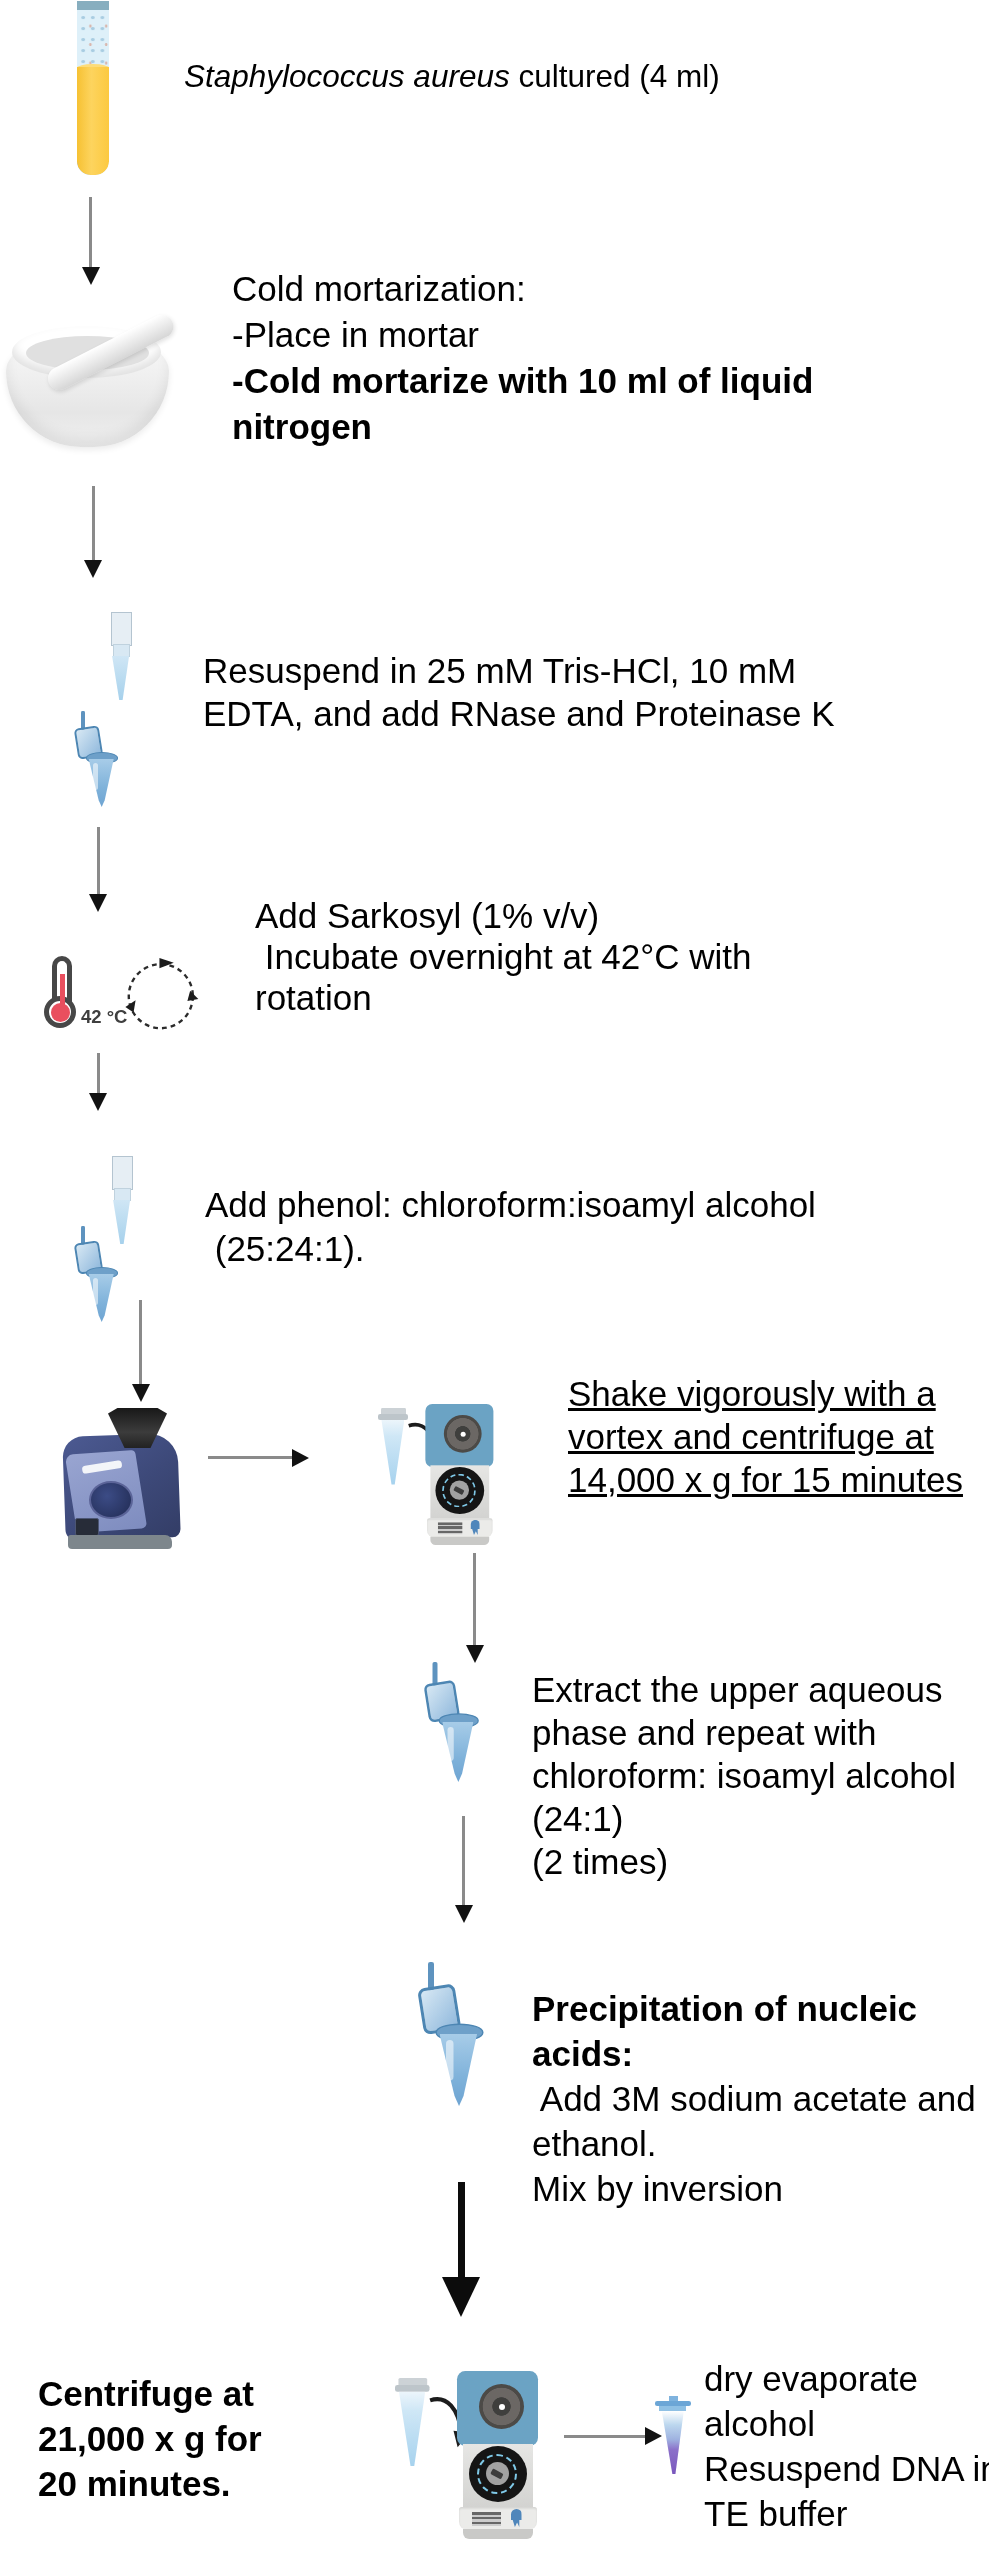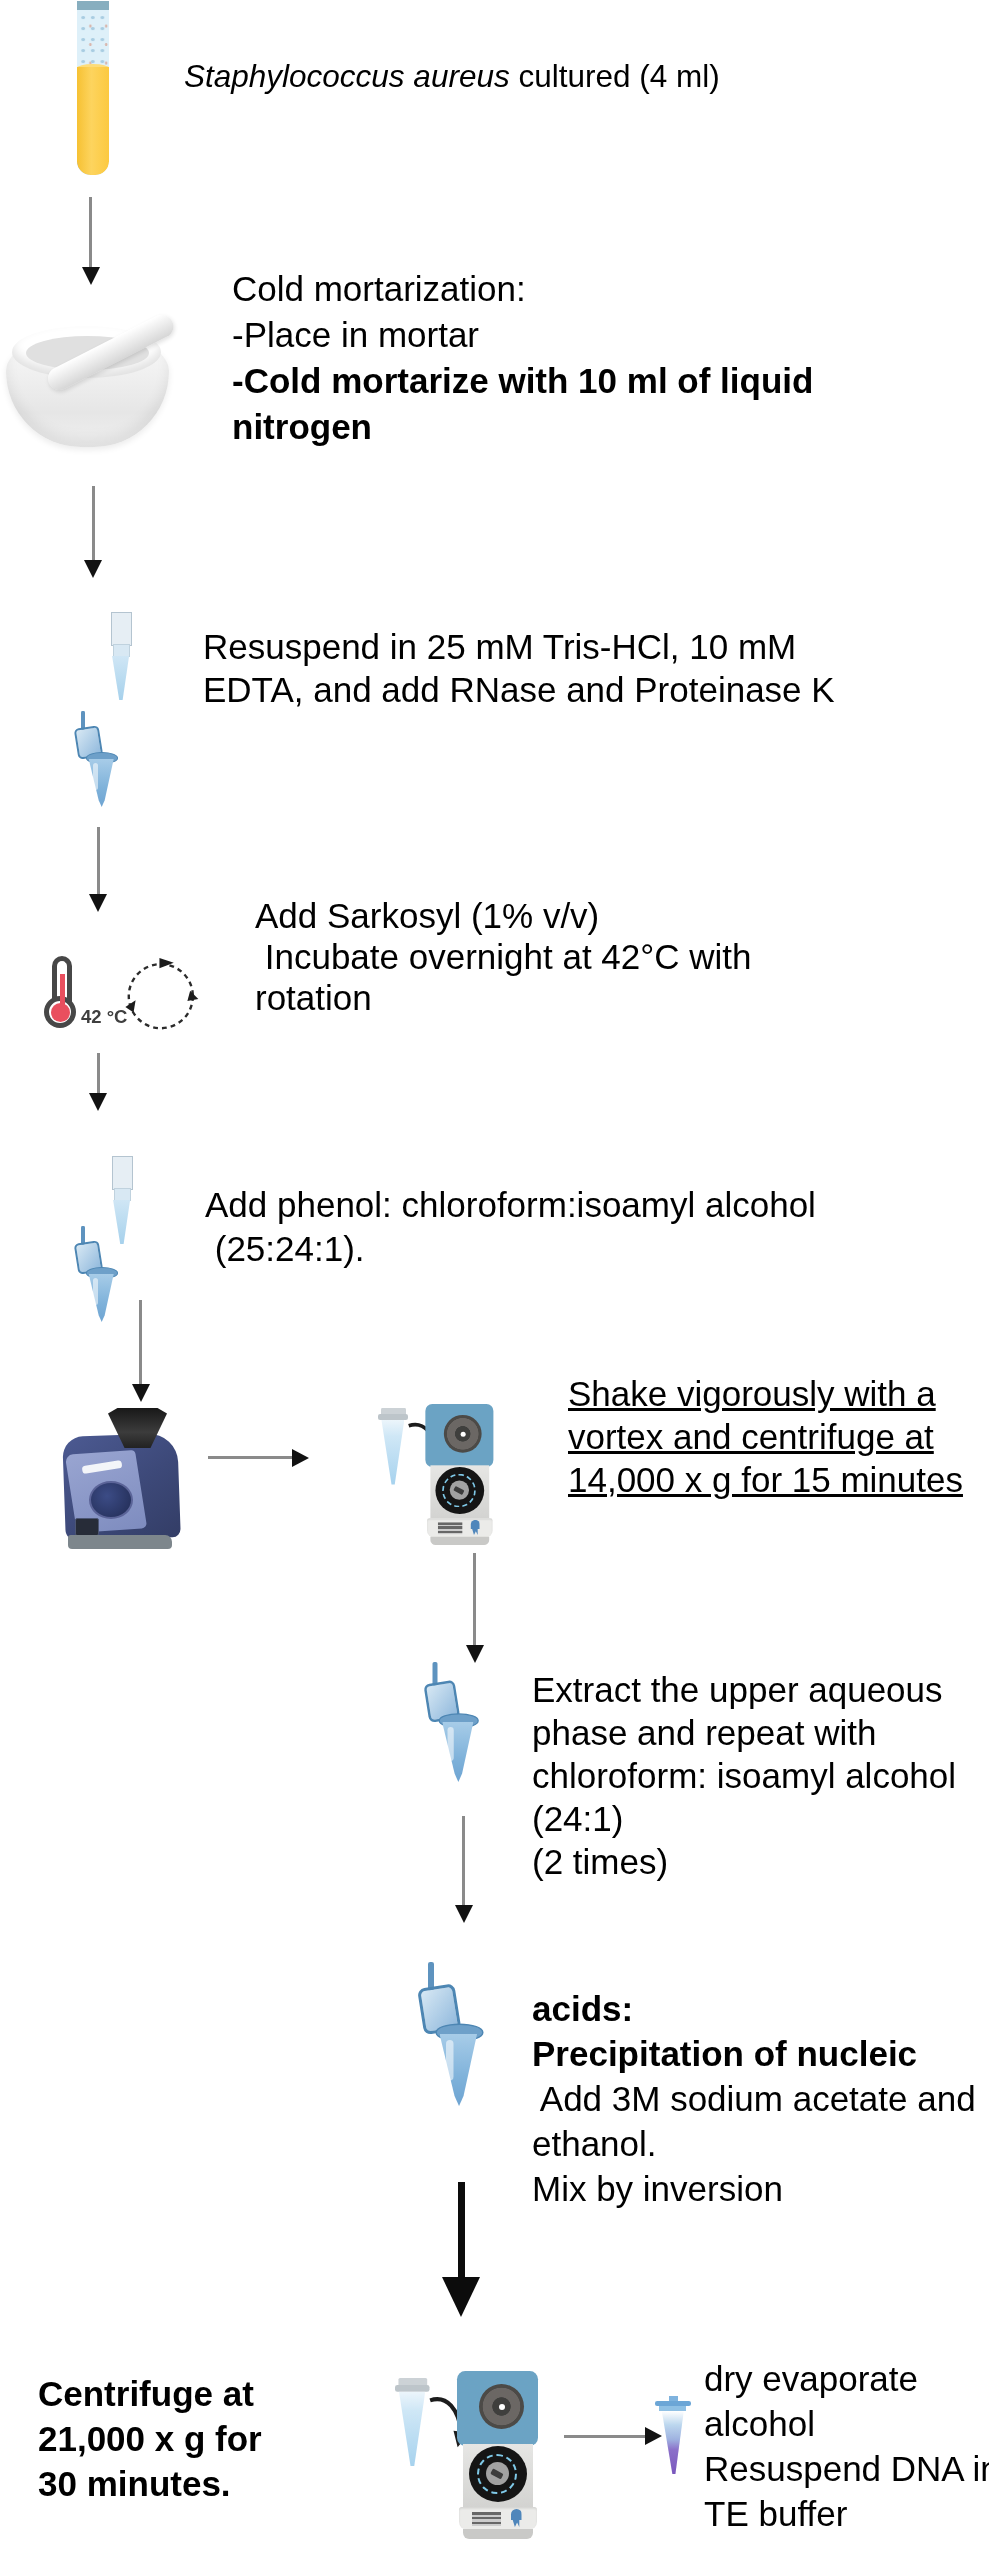--- a/index.html
+++ b/index.html
@@ -174,21 +174,21 @@
     <div class="ptip-mid"></div>
     <div class="ptip-cone"></div>
   </div>
   <div class="mtube" style="left:75px;top:711px;">
     <div class="mt-stem"></div>
     <div class="mt-cap"></div>
     <div class="mt-rim"></div>
     <div class="mt-body"></div>
     <div class="mt-shine"></div>
   </div>
-  <div class="t" style="left:203px;top:625px;">
+  <div class="t" style="left:203px;top:649px;">
     <div class="line">Resuspend in 25 mM Tris-HCl, 10 mM</div>
     <div class="line">EDTA, and add RNase and Proteinase K</div>
   </div>
 
   <div class="vstem" style="left:97px;top:827px;height:67px;"></div>
   <div class="vhead" style="left:89px;top:894px;"></div>
 
   <div class="thermo" style="left:44px;top:956px;">
     <div class="th-tube"></div>
     <div class="th-bulb"></div>
@@ -299,34 +299,34 @@
   <div class="vhead" style="left:455px;top:1905px;"></div>
 
   <div class="mtube" style="left:419px;top:1962px;transform:scale(1.5);transform-origin:0 0;">
     <div class="mt-stem"></div>
     <div class="mt-cap"></div>
     <div class="mt-rim"></div>
     <div class="mt-body"></div>
     <div class="mt-shine"></div>
   </div>
   <div class="t" style="left:532px;top:1986px;line-height:45px;">
+    <div class="line b">Precipitation of nucleic</div>
     <div class="line b">acids:</div>
-    <div class="line b">Precipitation of nucleic</div>
     <div class="line"> Add 3M sodium acetate and</div>
     <div class="line">ethanol.</div>
     <div class="line">Mix by inversion</div>
   </div>
 
   <div class="bigstem" style="left:458px;top:2182px;height:96px;"></div>
   <div class="bighead" style="left:442px;top:2277px;"></div>
 
   <div class="t" style="left:38px;top:2371px;line-height:45px;font-weight:bold;">
     <div class="line">Centrifuge at</div>
     <div class="line">21,000 x g for</div>
-    <div class="line">30 minutes.</div>
+    <div class="line">20 minutes.</div>
   </div>
   <div class="ctube" style="left:395px;top:2378px;transform:scale(1.15);transform-origin:0 0;">
     <div class="ct-cap"></div>
     <div class="ct-rim"></div>
     <div class="ct-body"></div>
   </div>
   <svg style="left:426px;top:2392px;" width="44" height="58" viewBox="0 0 64 80">
     <path d="M6 10 C 30 2, 48 22, 52 60" fill="none" stroke="#1c1c1c" stroke-width="6"></path>
     <polygon points="40,54 63,57 46,78" fill="#1c1c1c"></polygon>
   </svg>

